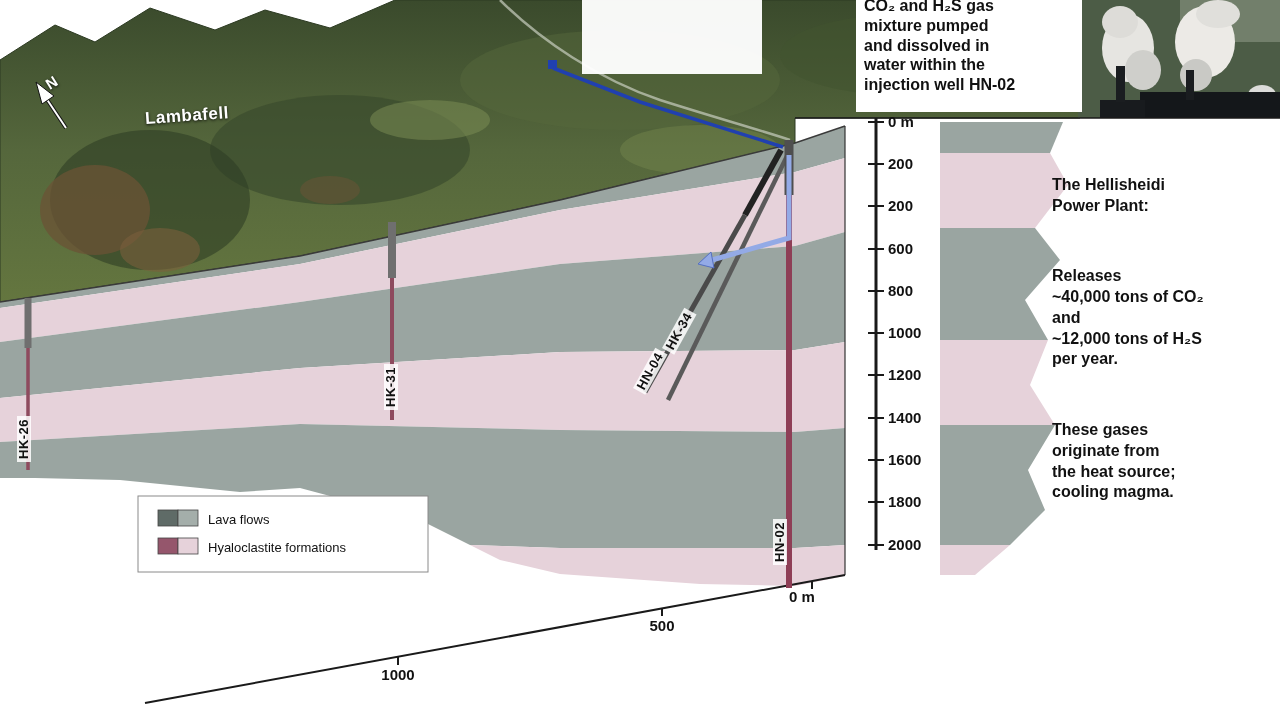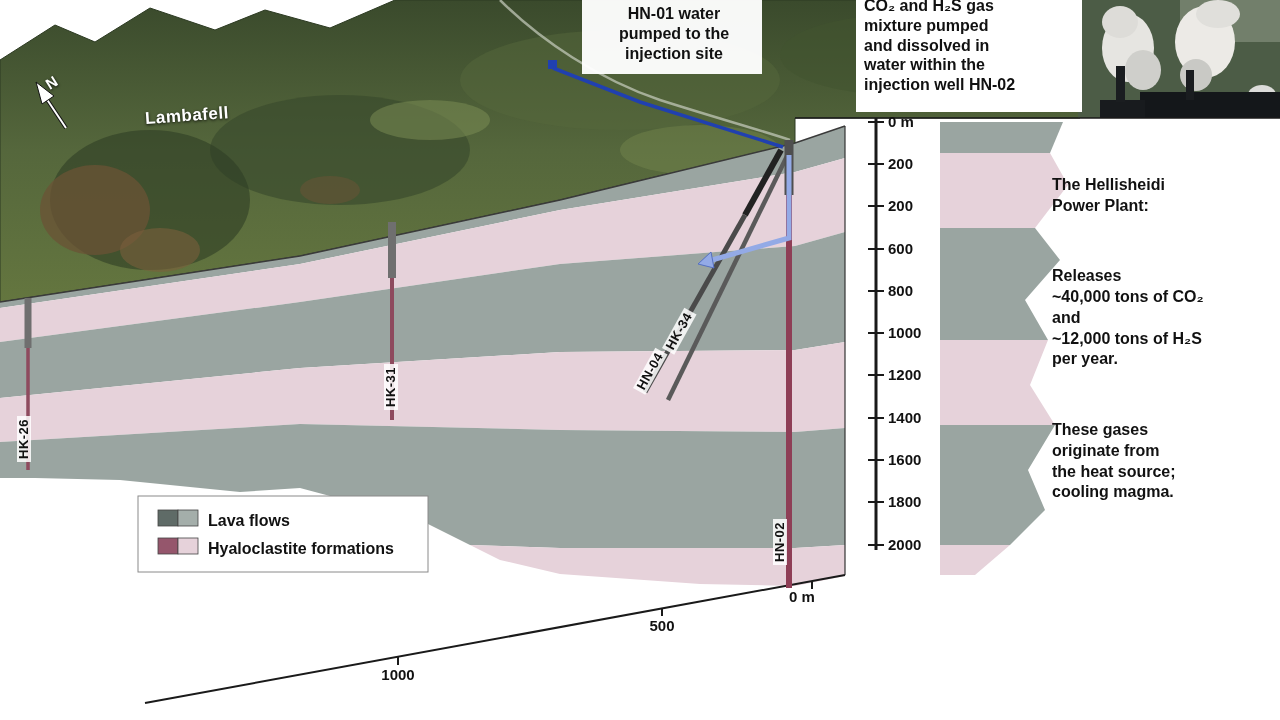--- a/index.html
+++ b/index.html
@@ -15,21 +15,21 @@
   #lambafell{left:145px;top:106px;color:#fff;font-size:17px;letter-spacing:.5px;
              text-shadow:0 1px 3px rgba(0,0,0,.85);transform:rotate(-4deg);}
   #north-n{left:46px;top:74px;color:#fff;font-size:15px;transform:rotate(-32deg);
            text-shadow:0 1px 3px rgba(0,0,0,.85);}
   .depth-label{position:absolute;left:888px;font-size:15px;font-weight:bold;width:52px;}
   .dist-label{position:absolute;font-size:15px;font-weight:bold;text-align:center;}
   .well-label{position:absolute;transform-origin:0 0;font-size:13px;font-weight:bold;
               background:rgba(255,255,255,.85);padding:0 3px;letter-spacing:.5px;line-height:1.1;}
   .rot90{transform:rotate(-90deg);}
   .rot61{transform:rotate(-61deg);}
-  .legend-label{position:absolute;font-size:16px;font-weight:bold;}
+  .legend-label{position:absolute;font-size:13px;font-weight:normal;}
 </style>
 </head>
 <body>
 
 <div id="stage">
 
 <svg id="scene" width="1280" height="720" viewBox="0 0 1280 720">
   <defs>
     <linearGradient id="terr" x1="0" y1="0" x2="0" y2="1">
       <stop offset="0" stop-color="#3a4a2c"></stop>
@@ -159,23 +159,20 @@
       <rect x="158" y="510" width="20" height="16" fill="#5f6b67" stroke="#444" stroke-width="0.8"></rect>
       <rect x="178" y="510" width="20" height="16" fill="#a4aeaa" stroke="#444" stroke-width="0.8"></rect>
     </g>
     <g>
       <rect x="158" y="538" width="20" height="16" fill="#95566c" stroke="#444" stroke-width="0.8"></rect>
       <rect x="178" y="538" width="20" height="16" fill="#e6d2da" stroke="#444" stroke-width="0.8"></rect>
     </g>
   </g>
 </svg>
 
-<div class="txt ann" id="ann-hn01">HN-01 water
-pumped to the
-injection site</div>
 <div class="txt ann" id="ann-gas">CO₂ and H₂S gas
 mixture pumped
 and dissolved in
 water within the
 injection well HN-02</div>
 
 <div class="txt" id="info-panel">
   <div class="para">The Hellisheidi
 Power Plant:</div>
   <div class="para">Releases

